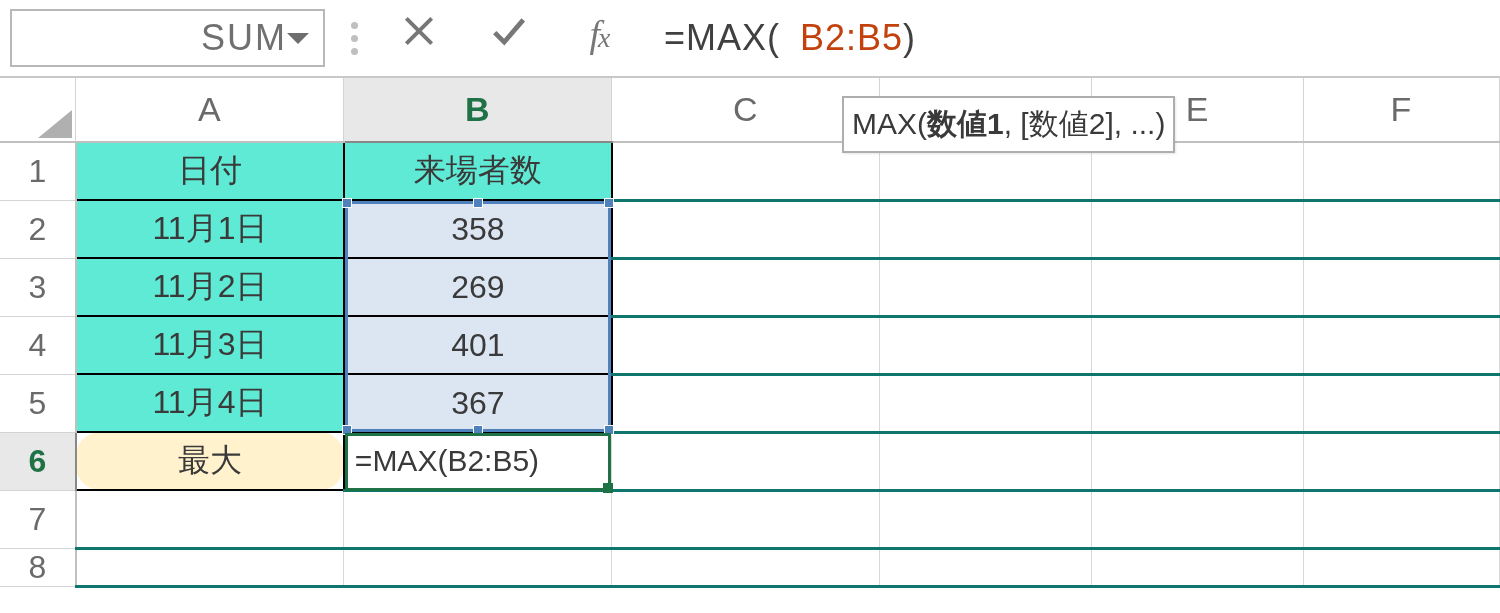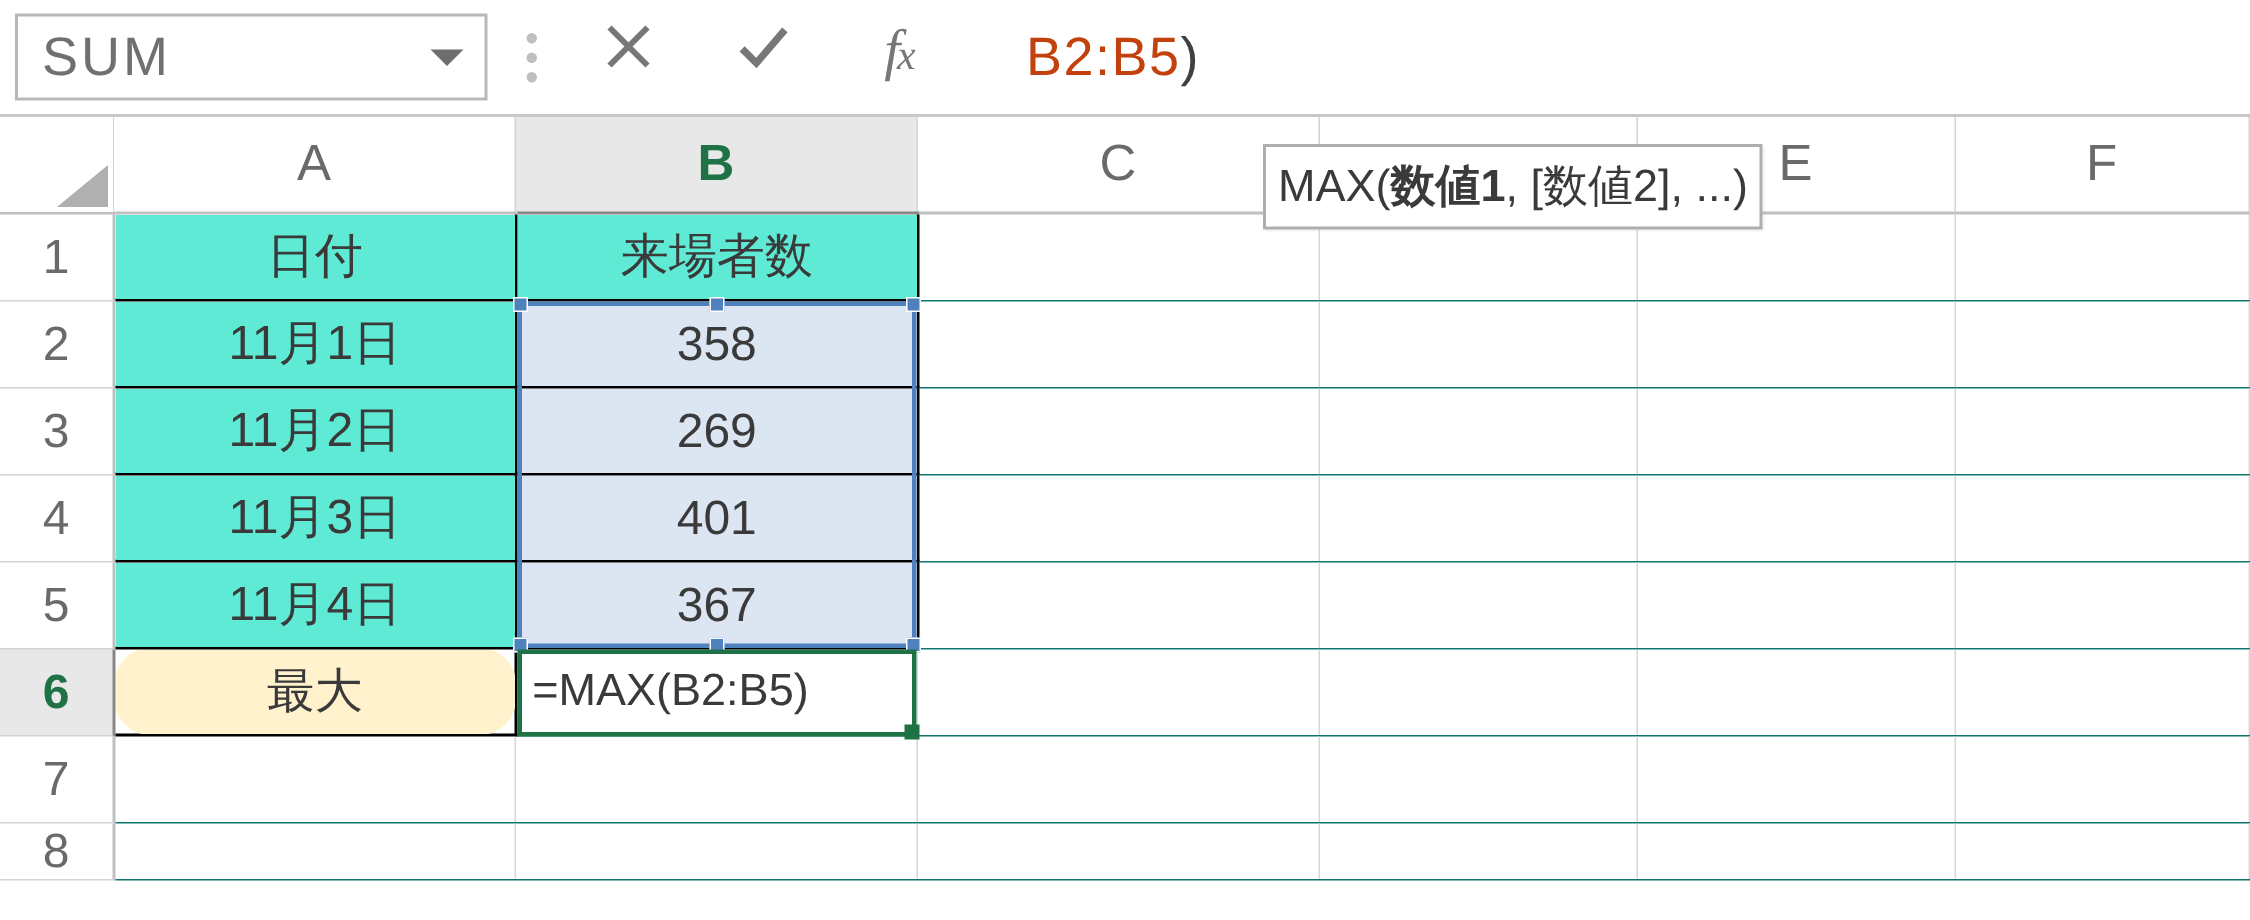--- a/index.html
+++ b/index.html
@@ -18,21 +18,21 @@
       border-bottom: 2px solid #c8c8c8;
       padding: 10px 6px 10px 10px;
       gap: 20px;
     }
     .name-box {
       width: 315px;
       height: 58px;
       border: 2px solid #b8b8b8;
       display: flex;
       align-items: center;
-      justify-content: space-between;
+      justify-content: flex-end;
       padding: 0 8px 0 16px;
       background: #fff;
     }
     .name-box-text {
       font-family: "Century Gothic","Segoe UI Light",sans-serif;
       font-size: 36px;
       font-weight: 300;
       color: #707070;
       letter-spacing: 2px;
     }
@@ -109,21 +109,21 @@
     th.row-head {
       width: 76px;
       border-right: 2px solid #c0c0c0;
       border-bottom: 1px solid #d4d4d4;
       font-size: 32px;
       text-align: center;
     }
     th.row-head.active { color:#1f7246; font-weight:700; background:#e8e8e8; border-right-color:#888;}
     td.cell {
       border-right: 1px solid #d8d8d8;
-      border-bottom: 1px solid #0f766e;
+      border-bottom: 3px solid #0f766e;
       height: 58px;
       font-size: 32px;
       font-family: "Century Gothic","Meiryo",sans-serif;
       text-align: center;
       color: #3a3a3a;
       position: relative;
       font-weight: 300;
     }
     td.data-cell {
       border: 2px solid #000;
@@ -199,20 +199,21 @@
   </div>
   <div class="fb-btn">
     <svg viewBox="0 0 24 24">
         <path d="M3 13 L9 19 L21 5" stroke="#777" stroke-width="3" fill="none"></path>
       </svg>
   </div>
   <div class="fb-btn">
     <span class="fx-label">f<span style="font-size:28px;">x</span></span>
   </div>
   <div class="formula-input">
+    <span>=MAX(</span>
       <span class="ref">B2:B5</span>
       <span>)</span>
   </div>
 </div>
 
 <div class="grid-area">
   <table class="sheet">
     <tbody>
         <tr>
       <th class="corner">

